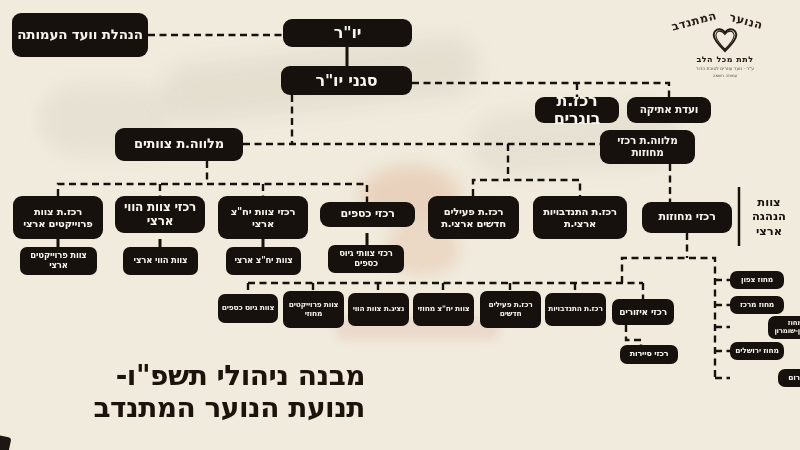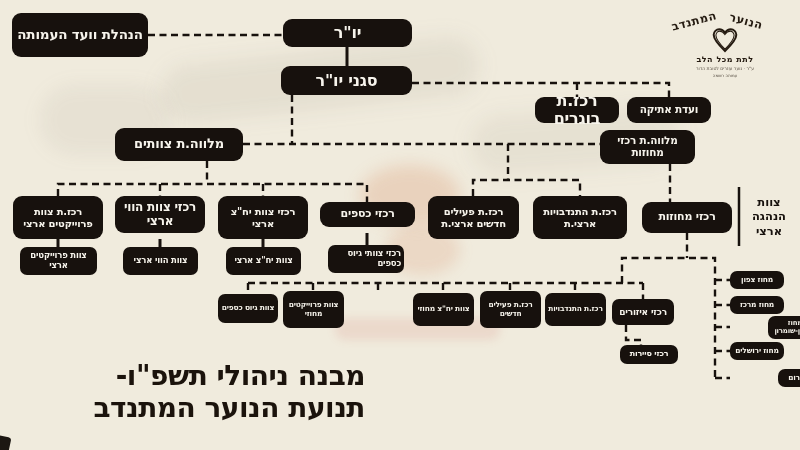--- a/index.html
+++ b/index.html
@@ -117,24 +117,25 @@
   <div class="node" style="left:115px; top:196px; width:90px; height:37px; font-size:12px;">רכזי צוות הווי ארצי</div>
   <div class="node" style="left:218px; top:196px; width:90px; height:43px; font-size:10px;">רכזי צוות יח"צ ארצי</div>
   <div class="node" style="left:320px; top:202px; width:95px; height:25px; font-size:11px;">רכזי כספים</div>
   <div class="node" style="left:428px; top:196px; width:91px; height:43px; font-size:10px;">רכז.ת פעילים חדשים ארצי.ת</div>
   <div class="node" style="left:533px; top:196px; width:94px; height:43px; font-size:10px;">רכז.ת התנדבויות ארצי.ת</div>
   <div class="node" style="left:642px; top:202px; width:90px; height:31px; font-size:11px;">רכזי מחוזות</div>
 
   <div class="node small" style="left:20px; top:247px; width:77px; height:28px; font-size:8.5px;">צוות פרוייקטים ארצי</div>
   <div class="node small" style="left:123px; top:247px; width:75px; height:28px; font-size:8.5px;">צוות הווי ארצי</div>
   <div class="node small" style="left:226px; top:247px; width:75px; height:28px; font-size:8.5px;">צוות יח"צ ארצי</div>
-  <div class="node small" style="left:328px; top:245px; width:76px; height:28px; font-size:8.5px;text-align:right;">רכזי צוותי גיוס כספים</div>
+  <div class="node small" style="left:328px; top:245px; width:76px; height:28px; font-size:8.5px;">רכזי צוותי גיוס כספים</div>
 
   <div class="node small" style="left:218px; top:294px; width:60px; height:29px; font-size:7.5px;">צוות גיוס כספים</div>
   <div class="node small" style="left:283px; top:291px; width:61px; height:37px; font-size:7.5px;">צוות פרוייקטים מחוזי</div>
+  <div class="node small" style="left:348px; top:293px; width:61px; height:33px; font-size:7.5px;">נציג.ת צוות הווי</div>
   <div class="node small" style="left:413px; top:293px; width:61px; height:33px; font-size:7.5px;">צוות יח"צ מחוזי</div>
   <div class="node small" style="left:480px; top:291px; width:61px; height:37px; font-size:7.5px;">רכז.ת פעילים חדשים</div>
   <div class="node small" style="left:545px; top:293px; width:61px; height:33px; font-size:7.5px;">רכז.ת התנדבויות</div>
   <div class="node small" style="left:612px; top:299px; width:62px; height:26px; font-size:9px;">רכזי איזורים</div>
   <div class="node small" style="left:620px; top:345px; width:58px; height:19px; font-size:8px;">רכזי סיירות</div>
 
   <div class="node small" style="left:730px; top:271px; width:54px; height:18px; font-size:7.5px;">מחוז צפון</div>
   <div class="node small" style="left:730px; top:296px; width:54px; height:18px; font-size:7.5px;">מחוז מרכז</div>
   <div class="node small" style="left:768px; top:316px; width:54px; height:23px; font-size:7px;">מחוז בנימין-שומרון</div>
   <div class="node small" style="left:730px; top:342px; width:54px; height:18px; font-size:7.5px;text-align:center;">מחוז ירושלים</div>

